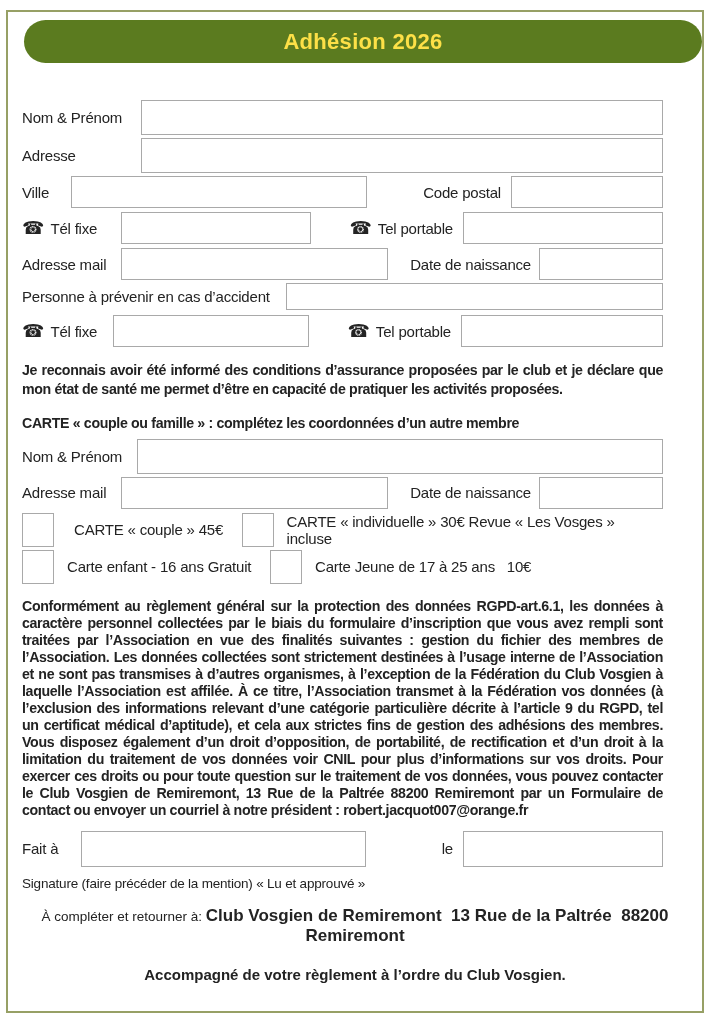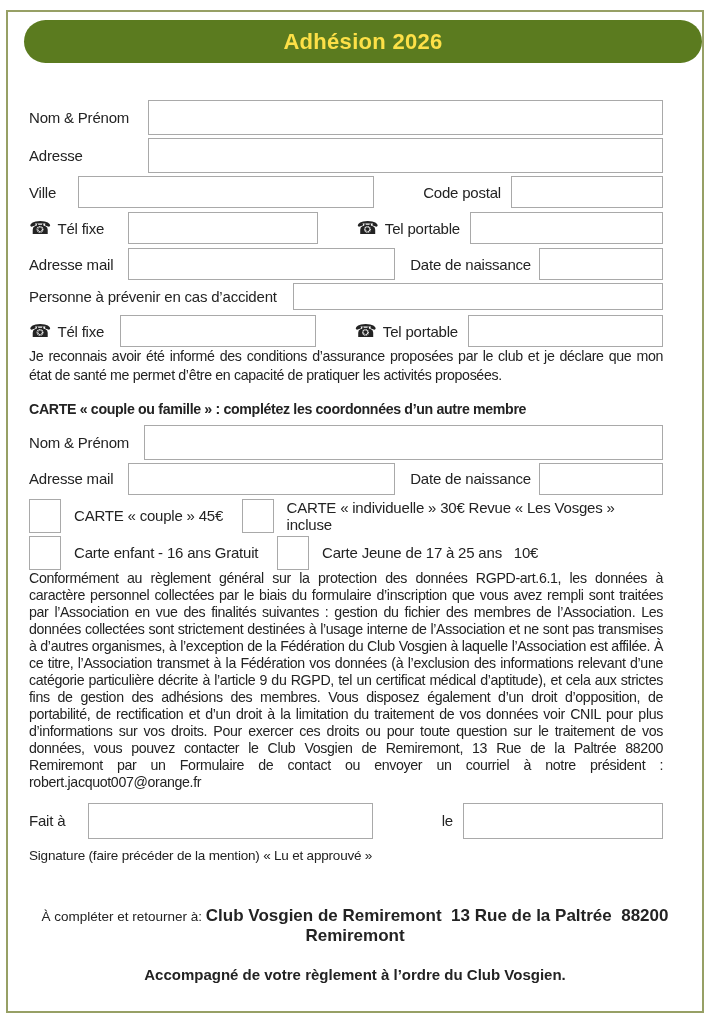--- a/index.html
+++ b/index.html
@@ -1,20 +1,20 @@
 <!DOCTYPE html>
 <html><head>
 <meta charset="utf-8">
 <style>
   html,body{margin:0;padding:0;background:#fff;}
   body{width:710px;height:1024px;position:relative;
        font-family:"Liberation Sans",sans-serif;color:#232323;}
   .page{position:absolute;top:10px;left:6px;right:6px;bottom:11px;
         border:2px solid #97a065;background:#fff;overflow:hidden;}
-  .content{padding:0 39px 0 21px;}
+  .content{padding:0 39px 0 14px;}
   .pill{margin:8px 0 0 16px;height:43px;border-radius:22px;background:#5b7b1f;
         display:flex;align-items:center;justify-content:center;}
   .pill span{color:#fde047;font-size:22px;font-weight:bold;letter-spacing:.3px;}
   .row{display:flex;align-items:center;}
   .lbl{font-size:15px;letter-spacing:-.2px;white-space:nowrap;flex:none;}
   .box{border:1px solid #a9a9a9;background:#fff;box-sizing:border-box;
        font:15px "Liberation Sans",sans-serif;padding:0 6px;outline:none;min-width:0;}
   .h35{height:35px;} .h32{height:32px;} .h27{height:27px;} .h36{height:36px;}
   .grow{flex:1;} .spacer{flex:1;}
   .phone{font-family:"DejaVu Sans",sans-serif;font-size:18px;margin-right:6px;flex:none;line-height:1;}
@@ -23,21 +23,21 @@
   .bold{font-weight:bold;}
   .chk{width:30px;height:32px;border:1px solid #a9a9a9;background:#fff;flex:none;cursor:pointer;}
   .chklbl{font-size:15px;letter-spacing:-.2px;white-space:pre-wrap;}
   .sig{font-size:13.5px;letter-spacing:-.2px;margin-top:9px;}
   .footer{position:absolute;left:0;right:0;bottom:28px;text-align:center;}
   .footer .l1{font-size:13.5px;white-space:pre-wrap;}
   .footer .l1 b{font-size:17px;}
   .footer .l2{font-size:15px;font-weight:bold;margin-top:20px;white-space:pre-wrap;}
   
   .mt37{margin-top:37px;} .mt3{margin-top:3px;} .mt4{margin-top:4px;}
-  .mt5{margin-top:5px;} .mt6{margin-top:6px;} .mt14{}
+  .mt5{margin-top:5px;} .mt6{margin-top:6px;} .mt14{margin-top:14px;font-weight:bold;}
   .mt16{margin-top:16px;} .mt12{margin-top:12px;}
 </style>
 </head>
 <body>
 
 <div class="page">
 
   <div class="pill">
     <span>Adhésion 2026</span>
   </div>
@@ -105,21 +105,21 @@
     <div class="row mt3">
       <span class="lbl" style="width:99px">Adresse mail</span>
       <input class="box h32" style="width: 267px;">
       <span class="spacer"></span>
       <span class="lbl" style="margin-right:8px">Date de naissance</span>
       <input class="box h32" style="width: 124px;">
     </div>
 
     <div class="row mt4">
       <span class="chk"></span>
-      <span class="chklbl" style="margin-left:13px;width:168px">CARTE « couple » 45€</span>
+      <span class="chklbl" style="margin-left:20px;width:168px">CARTE « couple » 45€</span>
       <span class="chk"></span>
       <span class="chklbl" style="margin-left:13px">CARTE « individuelle » 30€ Revue « Les Vosges » incluse</span>
     </div>
 
     <div class="row mt3">
       <span class="chk"></span>
       <span class="chklbl" style="margin-left:13px;width:203px">Carte enfant - 16 ans Gratuit</span>
       <span class="chk"></span>
       <span class="chklbl" style="margin-left:13px">Carte Jeune de 17 à 25 ans   10€</span>
     </div>

